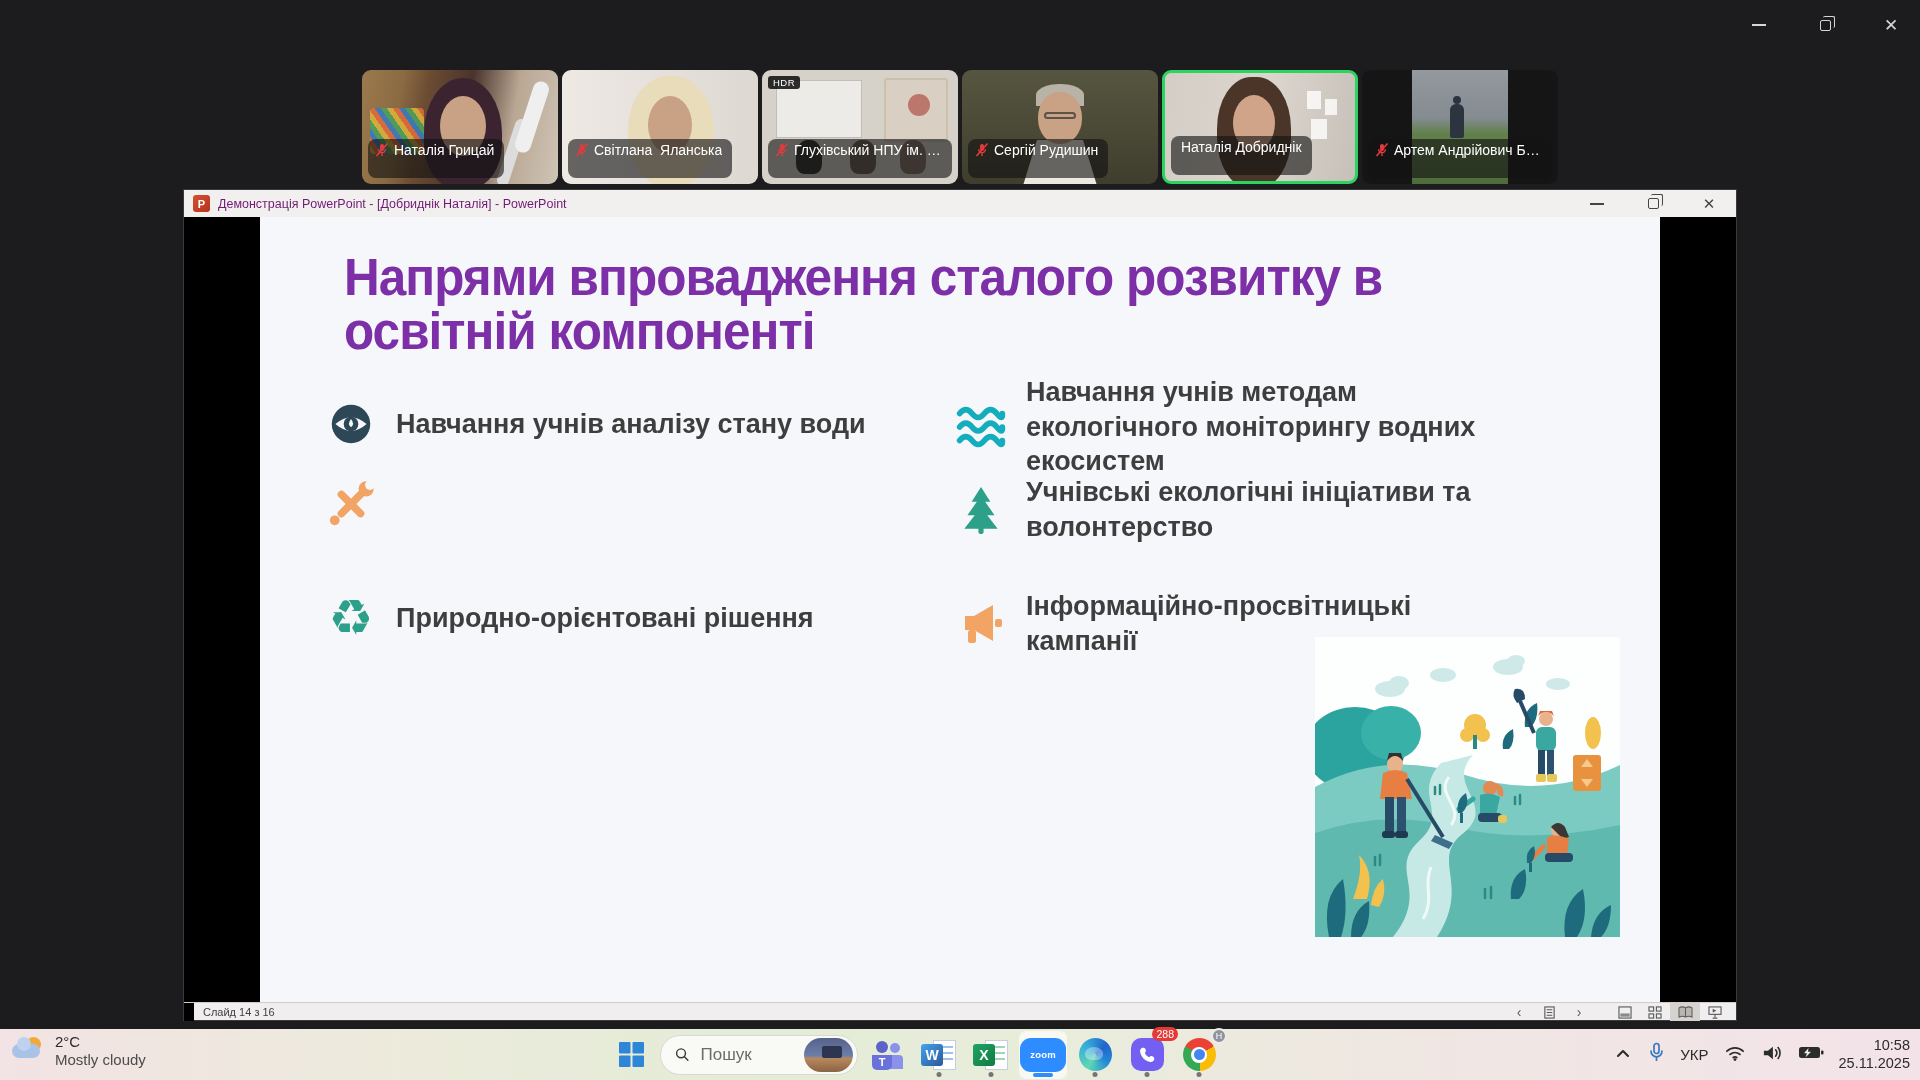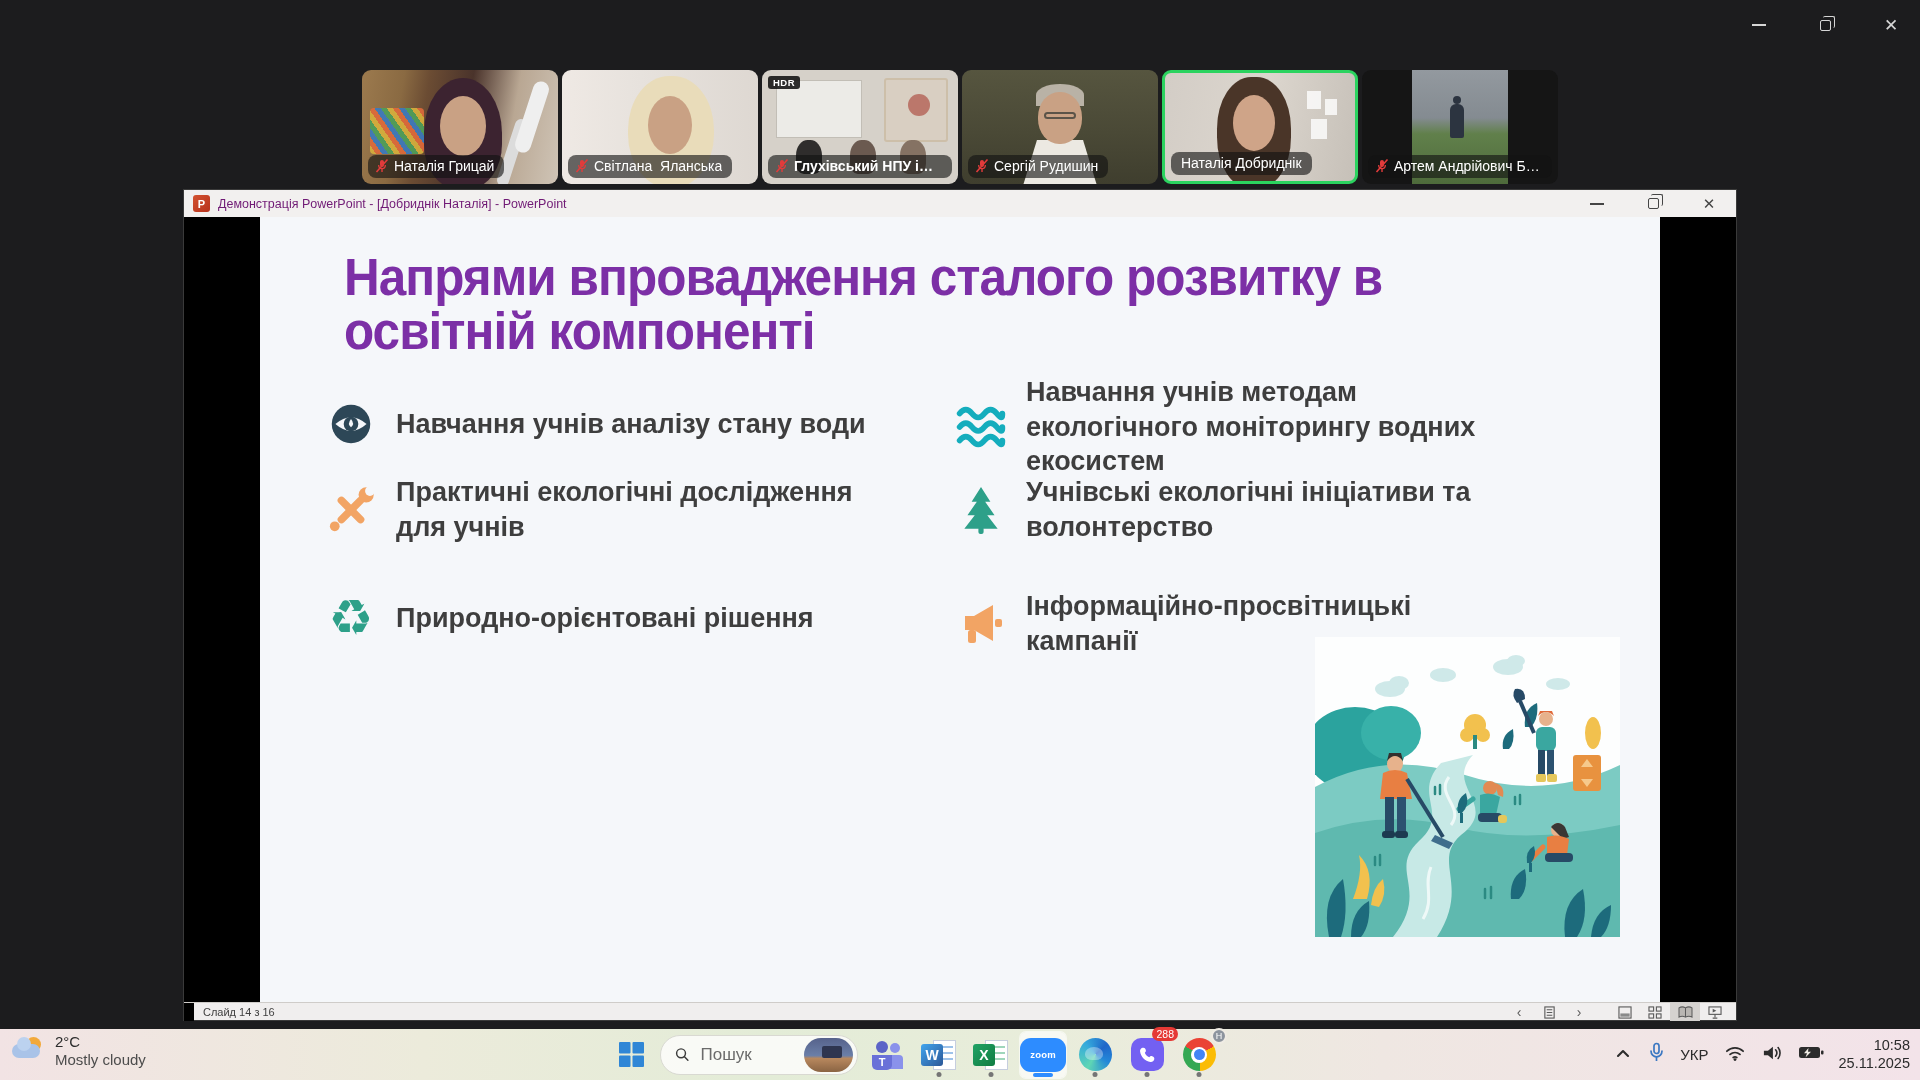--- a/index.html
+++ b/index.html
@@ -11,35 +11,35 @@
   .tc-btn{width:38px;height:30px;display:flex;align-items:center;justify-content:center;cursor:default;}
   .g-min{width:14px;height:2px;background:currentColor;}
   .g-restore{position:relative;width:11px;height:11px;border:1.4px solid currentColor;border-radius:2px;}
   .g-restore::before{content:"";position:absolute;left:2.5px;top:-5px;width:11px;height:11px;border:1.4px solid currentColor;border-radius:2px;border-left:none;border-bottom:none;}
   .g-close{font-size:17px;line-height:1;}
 
   
   .strip{position:absolute;top:70px;left:50%;transform:translateX(-50%);display:flex;gap:4px;}
   .tile{position:relative;width:196px;height:114px;border-radius:9px;overflow:hidden;background:#333;flex:none;}
   .tile.active{border:3px solid #2bd35f;}
-  .pill{position:absolute;left:6px;bottom:6px;display:flex;align-items:center;gap:5px;background:rgba(18,18,18,.62);border-radius:8px;padding:3px 10px 4px 7px;max-width:184px;}
+  .pill{position:absolute;left:6px;bottom:6px;display:flex;align-items:center;gap:5px;background:rgba(18,18,18,.62);border-radius:8px;padding:3px 10px 20px 7px;max-width:184px;}
   .pill.nomic{padding-left:10px;}
   .pname{color:#fff;font-size:14px;white-space:pre;overflow:hidden;text-overflow:ellipsis;}
   .micmute{flex:none;width:14px;height:14px;}
   .hdr-badge{position:absolute;top:6px;left:6px;background:rgba(12,12,12,.85);color:#fff;font-size:9.5px;padding:1px 5px;border-radius:3px;letter-spacing:.5px;}
   
   .v1{background:linear-gradient(100deg,#9c7a4e 0%,#8a6a42 20%,#6b4c33 32%,#4a332b 52%,#b9a793 74%,#cfc4b6 100%);}
   .v1 .hair{position:absolute;left:62px;top:8px;width:78px;height:110px;border-radius:50% 50% 40% 40%;background:#3c2330;}
   .v1 .face{position:absolute;left:78px;top:26px;width:46px;height:60px;border-radius:50%;background:#c9a184;}
   .v1 .pencils{position:absolute;left:8px;top:38px;width:54px;height:46px;background:repeating-linear-gradient(55deg,#d8b13c 0 5px,#e06a3a 5px 10px,#3a7ac0 10px 15px,#4ca05a 15px 20px);border-radius:4px;opacity:.9;}
   .v1 .scope{position:absolute;right:18px;top:10px;width:16px;height:74px;background:#efefef;border-radius:8px;transform:rotate(18deg);box-shadow:-8px 40px 0 -2px #dcdcdc;}
   .v2{background:linear-gradient(90deg,#efe9e4,#e7e2dd 40%,#ded8d2);}
   .v2 .hair{position:absolute;left:66px;top:6px;width:86px;height:112px;border-radius:48%;background:#e9dcba;}
   .v2 .face{position:absolute;left:86px;top:26px;width:44px;height:58px;border-radius:50%;background:#c9a184;}
-  .v3{background:#d6d1c9;font-weight:bold;}
+  .v3{background:#d6d1c9;}
   .v3 .screen3{position:absolute;left:14px;top:10px;width:86px;height:58px;background:#ecebe7;border:1px solid #c2beb6;}
   .v3 .banner{position:absolute;right:10px;top:8px;width:64px;height:64px;background:#d9cfc2;border-radius:3px;box-shadow:inset 0 0 0 2px #cdbfa9;}
   .v3 .dot-logo{position:absolute;right:28px;top:24px;width:22px;height:22px;border-radius:50%;background:#b05a4e;opacity:.75;}
   .v3 .p{position:absolute;bottom:10px;width:26px;height:34px;border-radius:45% 45% 30% 30%;background:#3c3a38;}
   .v3 .p1{left:34px;background:#2f2d2c;}
   .v3 .p2{left:88px;background:#6b5a50;}
   .v3 .p3{left:138px;background:#857263;}
   .v4{background:linear-gradient(180deg,#56553f,#4a4936 55%,#3f3e2e);}
   .v4 .shirt{position:absolute;left:50px;bottom:0;width:96px;height:44px;background:#ece9e2;clip-path:polygon(12% 100%,26% 0,74% 0,88% 100%);}
   .v4 .face{position:absolute;left:76px;top:22px;width:44px;height:52px;border-radius:48%;background:#c9a184;}
@@ -290,22 +290,20 @@
             <svg width="52" height="52" viewBox="0 0 48 48">
                 <g fill="#f2a464">
                   <rect x="20.5" y="8" width="7" height="32" rx="3.5" transform="rotate(45 24 24)"></rect>
                   <rect x="20.5" y="8" width="7" height="32" rx="3.5" transform="rotate(-45 24 24)"></rect>
                   <circle cx="38" cy="10" r="7"></circle>
                   <circle cx="9" cy="39" r="4.5"></circle>
                 </g>
                 <circle cx="41.5" cy="6.5" r="4.5" fill="#f5f7fa"></circle>
               </svg>
           </div>
-          <div class="btext">Практичні екологічні дослідження
-для учнів</div>
         </div>
 
         <div class="bullet bl3">
           <div class="ibox">
             <span class="recycle-glyph">♻</span>
           </div>
           <div class="btext">Природно-орієнтовані рішення</div>
         </div>
 
         <div class="bullet br1">

